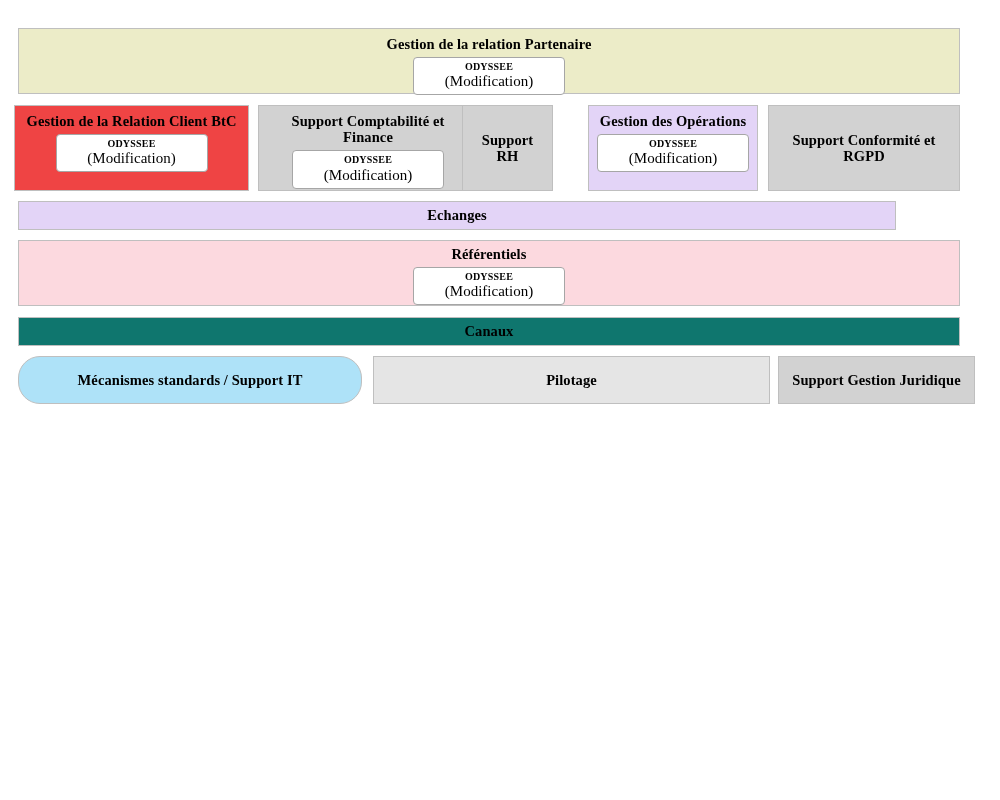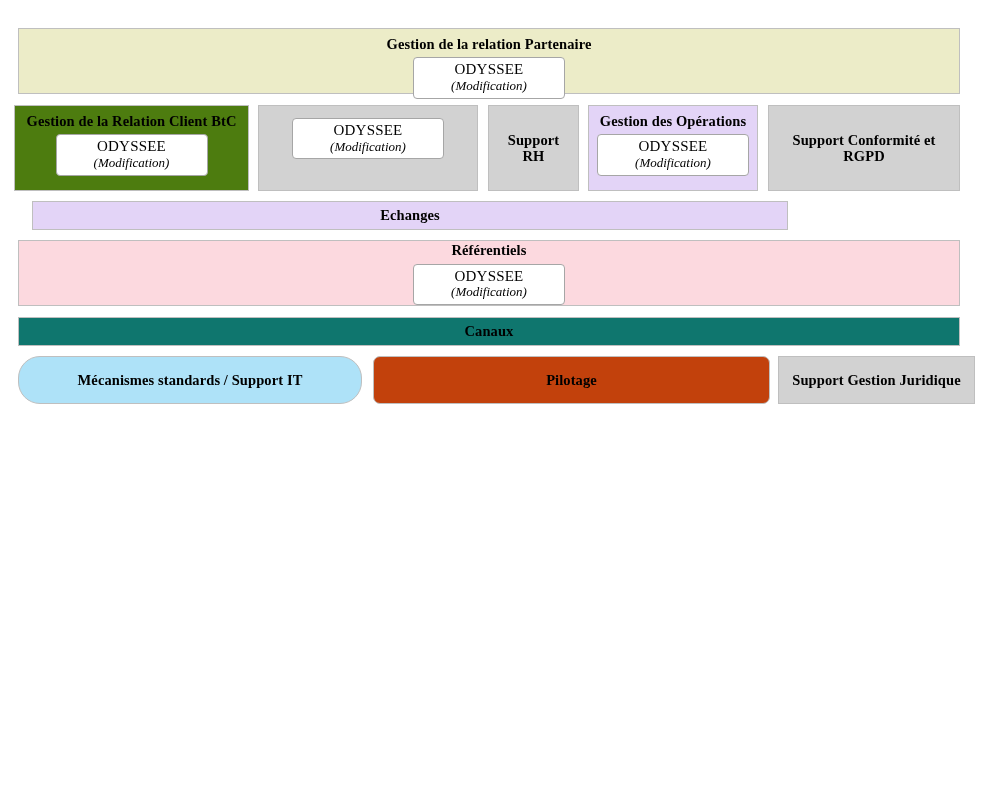--- a/index.html
+++ b/index.html
@@ -41,90 +41,90 @@
     margin-top: 5px;
     background: #ffffff;
     border: 1px solid #a6a6a6;
     border-radius: 4px;
     width: 152px;
     padding: 3px 0 4px 0;
     text-align: center;
     box-sizing: border-box;
   }
   .app-name {
-    font-weight: normal;
-    font-size: 15px;
+    font-weight: bold;
+    font-size: 10px;
     line-height: 1.12;
     letter-spacing: 0.2px;
   }
   .app-state {
-    font-size: 13px;
+    font-size: 15px;
     line-height: 1.2;
-    font-style: italic;
   }
   .block.no-app {
     justify-content: flex-start;
   }
   .block.center-title {
     justify-content: center;
     padding-top: 0;
   }
 </style>
 </head>
 <body>
 
 <div class="canvas">
     <div class="block" style="left: 18px; top: 28px; width: 942px; height: 66px; background: rgb(236, 236, 200);">
       <div class="block-title">Gestion de la relation Partenaire</div>
       <div class="app-box">
         <div class="app-name">ODYSSEE</div>
         <div class="app-state">(Modification)</div>
       </div>
     </div>
-    <div class="block" style="left: 14px; top: 105px; width: 235px; height: 86px; background: #4d7c0f;">
+    <div class="block" style="left: 14px; top: 105px; width: 235px; height: 86px; background: #ef4444;">
       <div class="block-title">Gestion de la Relation Client BtC</div>
       <div class="app-box">
         <div class="app-name">ODYSSEE</div>
         <div class="app-state">(Modification)</div>
       </div>
     </div>
     <div class="block" style="left: 258px; top: 105px; width: 220px; height: 86px; background: rgb(210, 210, 210);">
+      <div class="block-title">Support Comptabilité et Finance</div>
       <div class="app-box">
         <div class="app-name">ODYSSEE</div>
         <div class="app-state">(Modification)</div>
       </div>
     </div>
-    <div class="block no-app center-title" style="left: 488px; top: 105px; width: 91px; height: 86px; background: rgb(210, 210, 210);">
+    <div class="block no-app center-title" style="left: 462px; top: 105px; width: 91px; height: 86px; background: rgb(210, 210, 210);">
       <div class="block-title">Support RH</div>
     </div>
     <div class="block" style="left: 588px; top: 105px; width: 170px; height: 86px; background: rgb(227, 212, 247);">
       <div class="block-title">Gestion des Opérations</div>
       <div class="app-box">
         <div class="app-name">ODYSSEE</div>
         <div class="app-state">(Modification)</div>
       </div>
     </div>
     <div class="block no-app center-title" style="left: 768px; top: 105px; width: 192px; height: 86px; background: rgb(210, 210, 210);">
       <div class="block-title">Support Conformité et RGPD</div>
     </div>
-    <div class="block no-app center-title" style="left: 18px; top: 201px; width: 756px; height: 29px; background: rgb(227, 212, 247); margin-left: 14px;">
+    <div class="block no-app center-title" style="left: 18px; top: 201px; width: 878px; height: 29px; background: rgb(227, 212, 247);">
       <div class="block-title">Echanges</div>
     </div>
     <div class="block" style="left: 18px; top: 240px; width: 942px; height: 66px; background: rgb(252, 217, 223); justify-content: flex-end;">
       <div class="block-title">Référentiels</div>
       <div class="app-box">
         <div class="app-name">ODYSSEE</div>
         <div class="app-state">(Modification)</div>
       </div>
     </div>
     <div class="block no-app center-title" style="left: 18px; top: 317px; width: 942px; height: 29px; background: #0f766e;">
       <div class="block-title">Canaux</div>
     </div>
     <div class="block no-app center-title" style="left: 18px; top: 356px; width: 344px; height: 48px; background: rgb(174, 226, 248); border-radius: 22px;">
       <div class="block-title">Mécanismes standards / Support IT</div>
     </div>
-    <div class="block no-app center-title" style="left: 373px; top: 356px; width: 397px; height: 48px; background: #c2410c; border-radius: 7px;">
+    <div class="block no-app center-title" style="left: 373px; top: 356px; width: 397px; height: 48px; background: #e5e5e5;">
       <div class="block-title">Pilotage</div>
     </div>
     <div class="block no-app center-title" style="left: 778px; top: 356px; width: 197px; height: 48px; background: rgb(210, 210, 210);">
       <div class="block-title">Support Gestion Juridique</div>
     </div>
   </div>
 
 </body></html>

